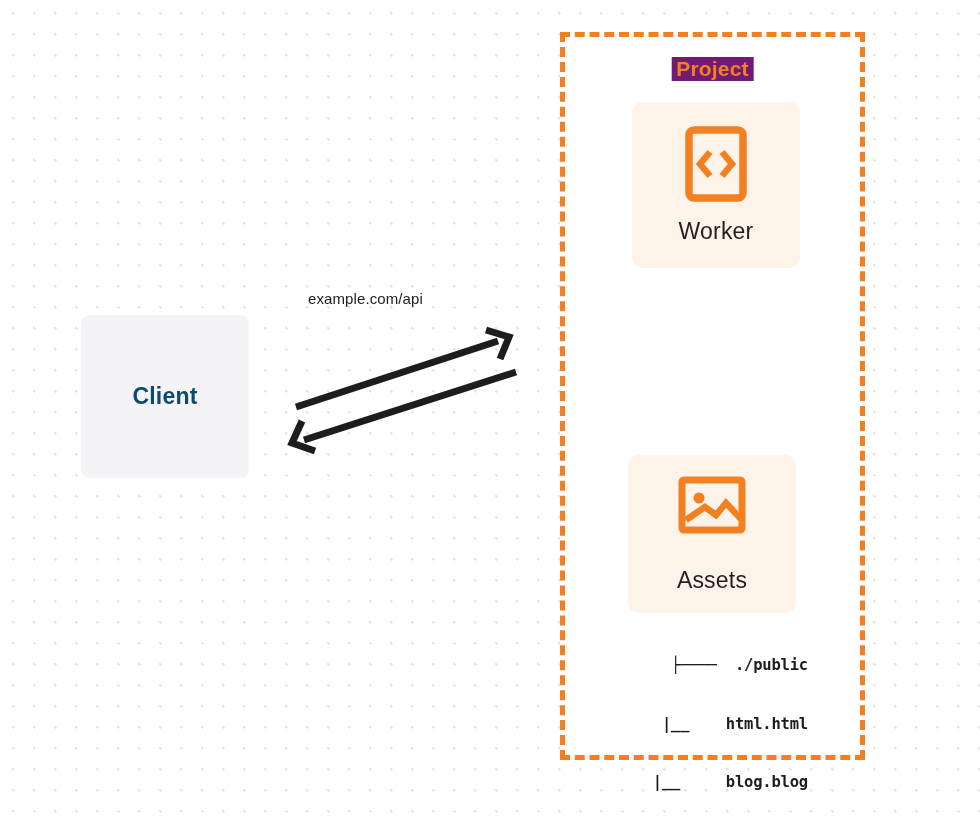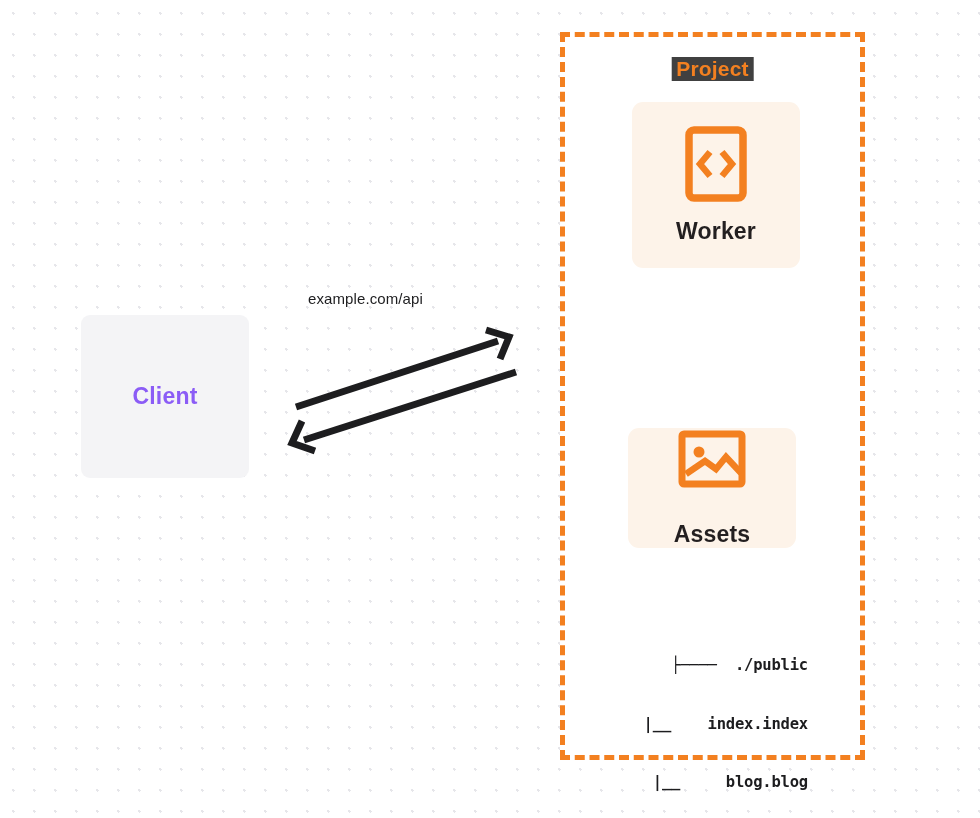--- a/index.html
+++ b/index.html
@@ -35,21 +35,21 @@
     height: 163px;
     background: #f4f4f6;
     border-radius: 9px;
     display: flex;
     align-items: center;
     justify-content: center;
   }
   #client-box .box-label {
     font-size: 23px;
     font-weight: bold;
-    color: #8b5cf6;
+    color: #0c4a6e;
     letter-spacing: 0.2px;
   }
 
   
   #arrows {
     position: absolute;
     left: 0;
     top: 0;
     width: 980px;
     height: 818px;
@@ -77,21 +77,21 @@
     height: 728px;
     background: #ffffff;
     border: 5px dashed #f38020;
     box-sizing: border-box;
   }
   #project-title {
     position: absolute;
     left: 50%;
     top: 32px;
     transform: translate(-50%, -50%);
-    background: #404040;
+    background: #701a75;
     padding: 0 5px;
     font-size: 21px;
     font-weight: bold;
     color: #f38020;
     letter-spacing: 0.2px;
     white-space: nowrap;
   }
 
   
   .service-card {
@@ -104,31 +104,31 @@
     align-items: center;
     justify-content: center;
   }
   #worker-card {
     left: 632px;
     top: 102px;
     height: 166px;
   }
   #assets-card {
     left: 628px;
-    top: 428px;
-    height: 120px;
+    top: 455px;
+    height: 158px;
     gap: 15px;
   }
   .service-card .card-icon {
     line-height: 0;
   }
   .service-card .card-label {
     margin-top: 16px;
     font-size: 23px;
-    font-weight: bold;
+    font-weight: normal;
     color: #231f20;
     letter-spacing: 0.2px;
   }
 
   
   #file-tree {
     position: absolute;
     left: 598px;
     top: 617px;
     width: 210px;
@@ -190,18 +190,18 @@
         <rect x="4" y="6" width="60" height="50" rx="2" ry="2" fill="none" stroke="#f38020" stroke-width="7"></rect>
         <circle cx="21" cy="24" r="5.5" fill="#f38020"></circle>
         <polyline points="8,46 27,33 38,41 48,29 63,45" fill="none" stroke="#f38020" stroke-width="6.5" stroke-linecap="butt" stroke-linejoin="miter"></polyline>
       </svg>
     </span>
     <span class="card-label">Assets</span>
   </div>
 
   <div id="file-tree">
     <span class="tree-line">├────  ./public</span>
-    <span class="tree-line">  |__    index.index</span>
+    <span class="tree-line">  |__    html.html</span>
     <span class="tree-line">  |__     blog.blog</span>
     
   </div>
 
 </div>
 
 </body></html>

